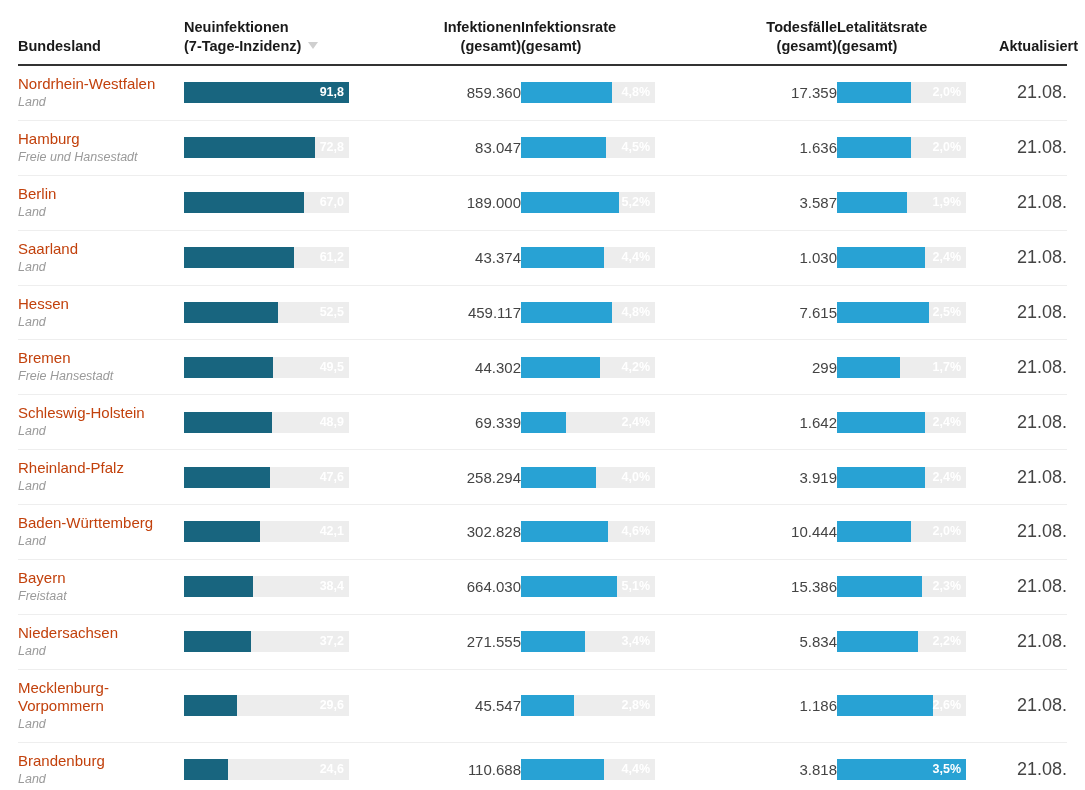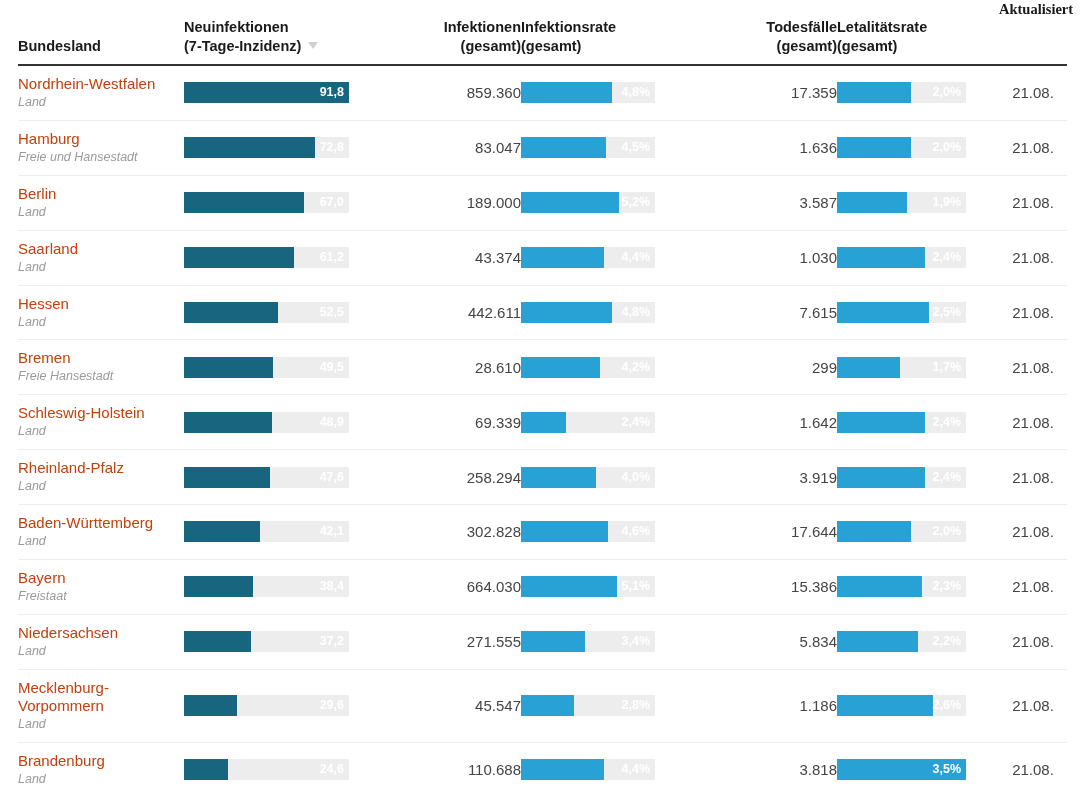--- a/index.html
+++ b/index.html
@@ -87,23 +87,23 @@
     margin-top: 1px;
   }
   .num {
     text-align: right;
     color: #444444;
     font-size: 15px;
     padding-right: 0;
     white-space: nowrap;
   }
   .date {
-    text-align: center;
+    text-align: right;
     color: #444444;
-    font-size: 15px;
+    font-size: 18px;
     padding-left: 10px;
     white-space: nowrap;
   }
 
   
   .bar-cell { padding-right: 0; }
   .track {
     position: relative;
     height: 21px;
     background: #ededed;
@@ -185,21 +185,21 @@
         </th>
         <th class="h-left">
           <div class="h-spacer" style="display:flex;align-items:flex-end;">
             <span>
               <span>Letalitätsrate</span><br>
               <span>(gesamt)</span>
             </span>
           </div>
         </th>
         <th class="h-left">
-          <div class="h-spacer" style="display:flex;padding-left:10px;font-family:Liberation Serif, serif;">
+          <div class="h-spacer" style="display:flex;align-items:flex-end;padding-left:10px;">
             <span>Aktualisiert</span>
           </div>
         </th>
       </tr>
     </thead>
     <tbody id="tbody">
         <tr>
           <td class="name-cell">
             <span class="state-name">Nordrhein-Westfalen</span>
             <span class="state-sub">Land</span>
@@ -311,21 +311,21 @@
           <td class="name-cell">
             <span class="state-name">Hessen</span>
             <span class="state-sub">Land</span>
           </td>
           <td class="bar-cell">
             <div class="track ">
               <div class="fill" style="width:94.36274509803921px"></div>
               <span class="bar-label inside" style="right:5px">52,5</span>
             </div>
           </td>
-          <td class="num">442.611</td>
+          <td class="num">459.117</td>
           <td class="bar-cell">
             <div class="track track-rate">
               <div class="fill cyan" style="width:90.59154929577464px"></div>
               <span class="bar-label inside" style="right:5px">4,8%</span>
             </div>
           </td>
           <td class="num">7.615</td>
           <td class="bar-cell">
             <div class="track track-let">
               <div class="fill cyan" style="width:92.14285714285714px"></div>
@@ -338,21 +338,21 @@
           <td class="name-cell">
             <span class="state-name">Bremen</span>
             <span class="state-sub">Freie Hansestadt</span>
           </td>
           <td class="bar-cell">
             <div class="track ">
               <div class="fill" style="width:88.97058823529412px"></div>
               <span class="bar-label inside" style="right:5px">49,5</span>
             </div>
           </td>
-          <td class="num">28.610</td>
+          <td class="num">44.302</td>
           <td class="bar-cell">
             <div class="track track-rate">
               <div class="fill cyan" style="width:79.26760563380283px"></div>
               <span class="bar-label inside" style="right:5px">4,2%</span>
             </div>
           </td>
           <td class="num">299</td>
           <td class="bar-cell">
             <div class="track track-let">
               <div class="fill cyan" style="width:62.65714285714286px"></div>
@@ -426,21 +426,21 @@
               <span class="bar-label inside" style="right:5px">42,1</span>
             </div>
           </td>
           <td class="num">302.828</td>
           <td class="bar-cell">
             <div class="track track-rate">
               <div class="fill cyan" style="width:86.8169014084507px"></div>
               <span class="bar-label inside" style="right:5px">4,6%</span>
             </div>
           </td>
-          <td class="num">17.644</td>
+          <td class="num">10.444</td>
           <td class="bar-cell">
             <div class="track track-let">
               <div class="fill cyan" style="width:73.71428571428571px"></div>
               <span class="bar-label inside" style="right:5px">2,0%</span>
             </div>
           </td>
           <td class="date">21.08.</td>
         </tr>
         <tr>
           <td class="name-cell">

